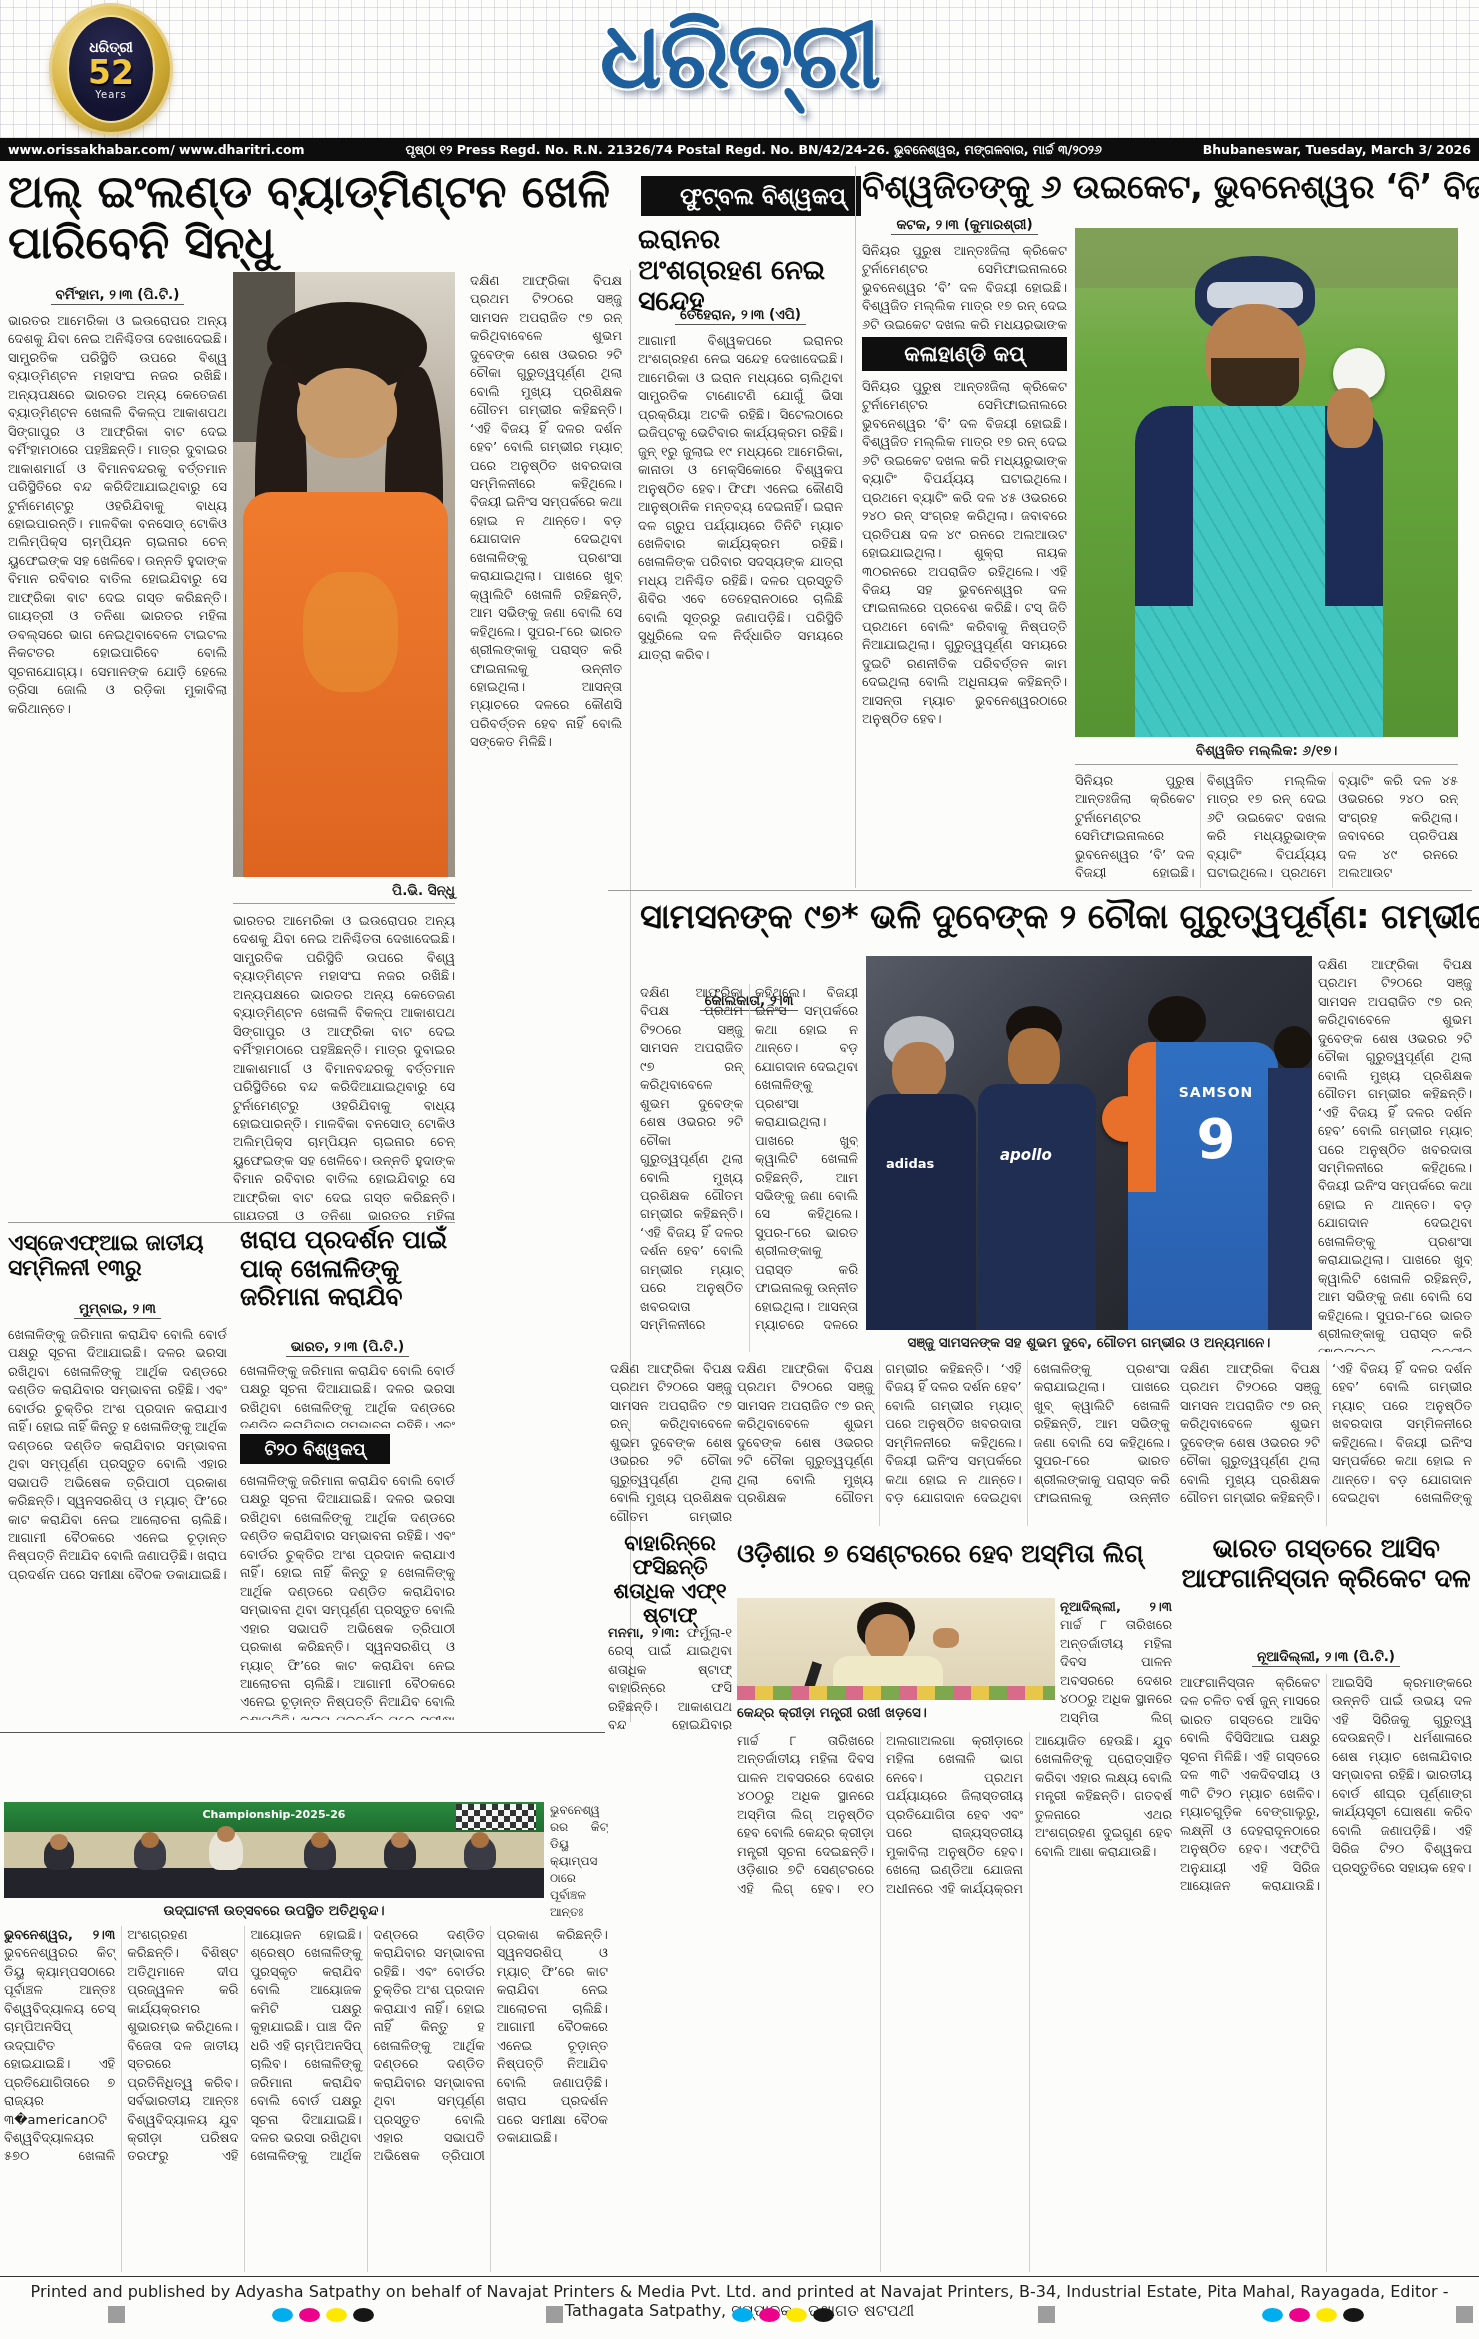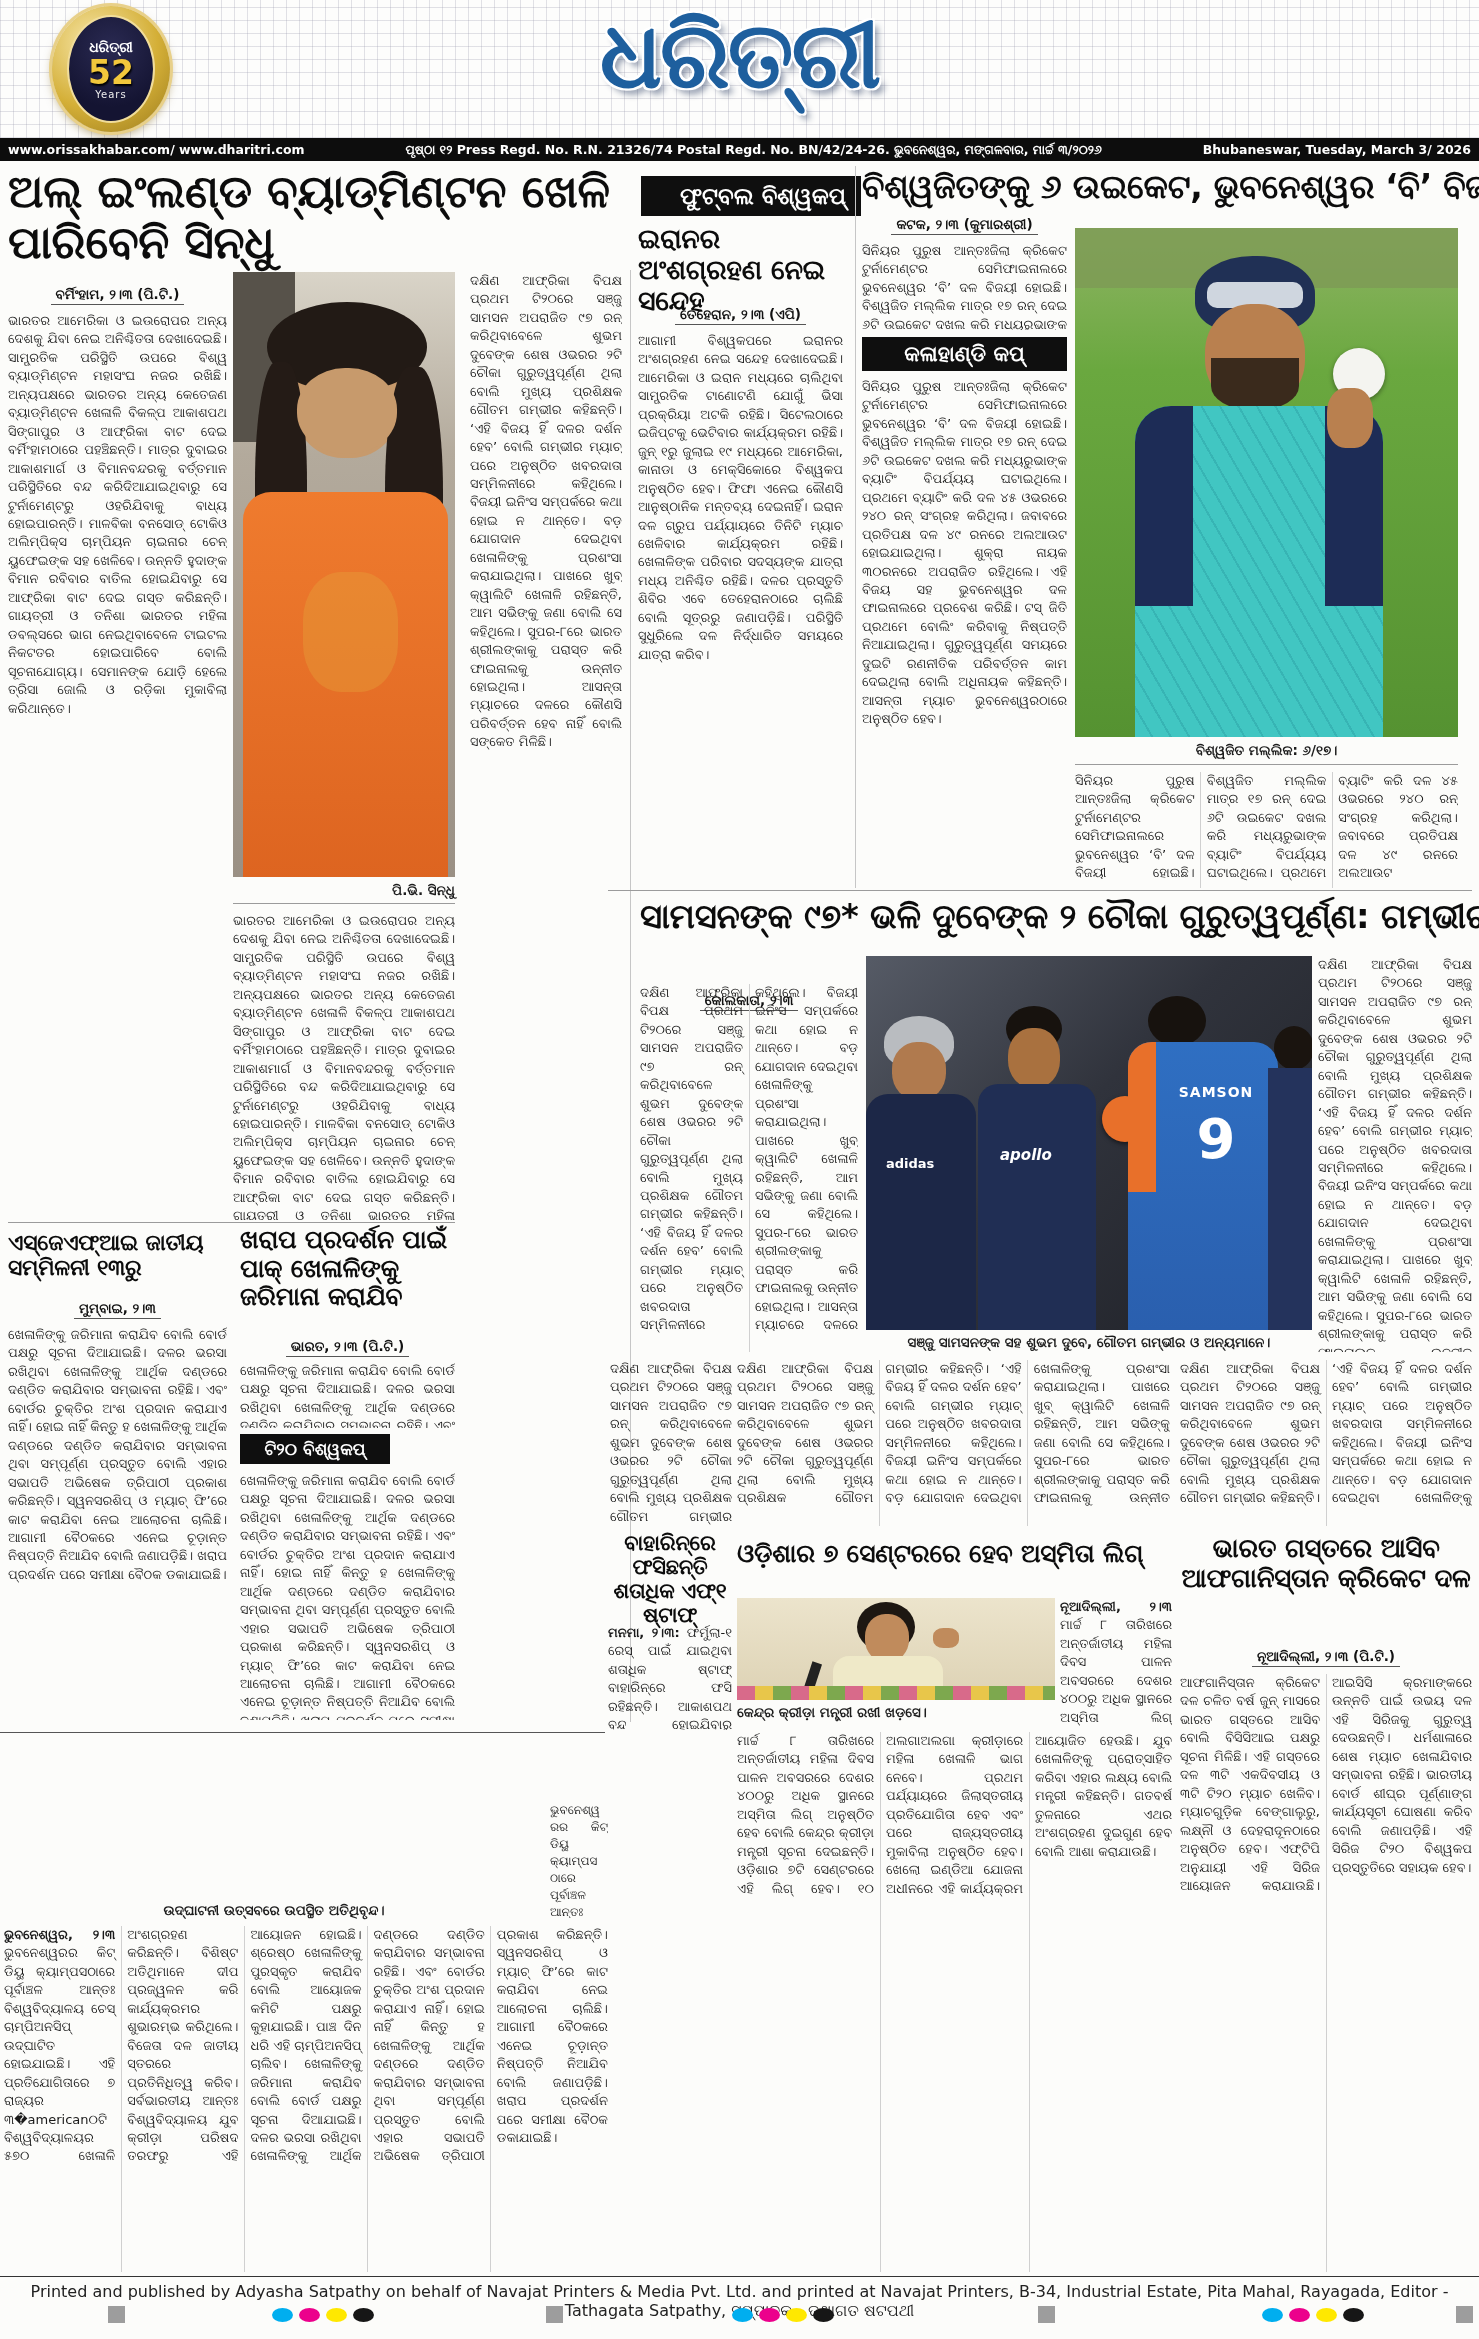--- a/index.html
+++ b/index.html
@@ -167,20 +167,38 @@
   <div class="abs dl" style="left:8px;top:1300px;width:219px;"><i>ମୁମ୍ବାଇ, ୨।୩</i></div>
   <div class="abs col" style="left:8px;top:1326px;width:219px;height:396px;">ଖେଳାଳିଙ୍କୁ ଜରିମାନା କରାଯିବ ବୋଲି ବୋର୍ଡ ପକ୍ଷରୁ ସୂଚନା ଦିଆଯାଇଛି। ଦଳର ଭରସା ରଖିଥିବା ଖେଳାଳିଙ୍କୁ ଆର୍ଥିକ ଦଣ୍ଡରେ ଦଣ୍ଡିତ କରାଯିବାର ସମ୍ଭାବନା ରହିଛି। ଏବଂ ବୋର୍ଡର ଚୁକ୍ତିର ଅଂଶ ପ୍ରଦାନ କରାଯାଏ ନାହିଁ। ହୋଇ ନାହିଁ କିନ୍ତୁ ହ ଖେଳାଳିଙ୍କୁ ଆର୍ଥିକ ଦଣ୍ଡରେ ଦଣ୍ଡିତ କରାଯିବାର ସମ୍ଭାବନା ଥିବା ସମ୍ପୂର୍ଣ୍ଣ ପ୍ରସ୍ତୁତ ବୋଲି ଏହାର ସଭାପତି ଅଭିଷେକ ତ୍ରିପାଠୀ ପ୍ରକାଶ କରିଛନ୍ତି। ସ୍ୱନସରଶିପ୍ ଓ ମ୍ୟାଚ୍ ଫି’ରେ କାଟ କରାଯିବା ନେଇ ଆଲୋଚନା ଚାଲିଛି। ଆଗାମୀ ବୈଠକରେ ଏନେଇ ଚୂଡ଼ାନ୍ତ ନିଷ୍ପତ୍ତି ନିଆଯିବ ବୋଲି ଜଣାପଡ଼ିଛି। ଖରାପ ପ୍ରଦର୍ଶନ ପରେ ସମୀକ୍ଷା ବୈଠକ ଡକାଯାଇଛି।</div>
 
   <div class="abs hl" style="left:240px;top:1226px;width:215px;font-size:25px;">ଖରାପ ପ୍ରଦର୍ଶନ ପାଇଁ ପାକ୍ ଖେଳାଳିଙ୍କୁ ଜରିମାନା କରାଯିବ</div>
   <div class="abs dl" style="left:240px;top:1338px;width:215px;"><i>ଭାରତ, ୨।୩ (ପି.ଟି.)</i></div>
   <div class="abs col" style="left:240px;top:1362px;width:215px;height:66px;">ଖେଳାଳିଙ୍କୁ ଜରିମାନା କରାଯିବ ବୋଲି ବୋର୍ଡ ପକ୍ଷରୁ ସୂଚନା ଦିଆଯାଇଛି। ଦଳର ଭରସା ରଖିଥିବା ଖେଳାଳିଙ୍କୁ ଆର୍ଥିକ ଦଣ୍ଡରେ ଦଣ୍ଡିତ କରାଯିବାର ସମ୍ଭାବନା ରହିଛି। ଏବଂ ବୋର୍ଡର ଚୁକ୍ତିର ଅଂଶ ପ୍ରଦାନ କରାଯାଏ ନାହିଁ। ହୋଇ ନାହିଁ କିନ୍ତୁ ହ ଖେଳାଳିଙ୍କୁ ଆର୍ଥିକ ଦଣ୍ଡରେ ଦଣ୍ଡିତ କରାଯିବାର ସମ୍ଭାବନା ଥିବା ସମ୍ପୂର୍ଣ୍ଣ ପ୍ରସ୍ତୁତ ବୋଲି ଏହାର ସଭାପତି ଅଭିଷେକ ତ୍ରିପାଠୀ ପ୍ରକାଶ କରିଛନ୍ତି। ସ୍ୱନସରଶିପ୍ ଓ ମ୍ୟାଚ୍ ଫି’ରେ କାଟ କରାଯିବା ନେଇ ଆଲୋଚନା ଚାଲିଛି। ଆଗାମୀ ବୈଠକରେ ଏନେଇ ଚୂଡ଼ାନ୍ତ ନିଷ୍ପତ୍ତି ନିଆଯିବ ବୋଲି ଜଣାପଡ଼ିଛି। ଖରାପ ପ୍ରଦର୍ଶନ ପରେ ସମୀକ୍ଷା ବୈଠକ ଡକାଯାଇଛି।</div>
   <div class="abs kick" style="left:240px;top:1434px;width:150px;height:30px;font-size:17px;">ଟି୨୦ ବିଶ୍ୱକପ୍</div>
   <div class="abs col" style="left:240px;top:1472px;width:215px;height:248px;">ଖେଳାଳିଙ୍କୁ ଜରିମାନା କରାଯିବ ବୋଲି ବୋର୍ଡ ପକ୍ଷରୁ ସୂଚନା ଦିଆଯାଇଛି। ଦଳର ଭରସା ରଖିଥିବା ଖେଳାଳିଙ୍କୁ ଆର୍ଥିକ ଦଣ୍ଡରେ ଦଣ୍ଡିତ କରାଯିବାର ସମ୍ଭାବନା ରହିଛି। ଏବଂ ବୋର୍ଡର ଚୁକ୍ତିର ଅଂଶ ପ୍ରଦାନ କରାଯାଏ ନାହିଁ। ହୋଇ ନାହିଁ କିନ୍ତୁ ହ ଖେଳାଳିଙ୍କୁ ଆର୍ଥିକ ଦଣ୍ଡରେ ଦଣ୍ଡିତ କରାଯିବାର ସମ୍ଭାବନା ଥିବା ସମ୍ପୂର୍ଣ୍ଣ ପ୍ରସ୍ତୁତ ବୋଲି ଏହାର ସଭାପତି ଅଭିଷେକ ତ୍ରିପାଠୀ ପ୍ରକାଶ କରିଛନ୍ତି। ସ୍ୱନସରଶିପ୍ ଓ ମ୍ୟାଚ୍ ଫି’ରେ କାଟ କରାଯିବା ନେଇ ଆଲୋଚନା ଚାଲିଛି। ଆଗାମୀ ବୈଠକରେ ଏନେଇ ଚୂଡ଼ାନ୍ତ ନିଷ୍ପତ୍ତି ନିଆଯିବ ବୋଲି ଜଣାପଡ଼ିଛି। ଖରାପ ପ୍ରଦର୍ଶନ ପରେ ସମୀକ୍ଷା ବୈଠକ ଡକାଯାଇଛି।</div>
 
   <div class="abs hrule" style="left:0;top:1732px;width:605px;background:#555;"></div>
+  <div class="photo" style="left:4px;top:1802px;width:540px;height:96px;background:#cfc6a6;">
+    <div class="abs" style="left:0;top:0;width:540px;height:30px;background:linear-gradient(180deg,#2b8a3e,#1e6e30);"></div>
+    <div class="abs" style="left:140px;top:6px;width:260px;text-align:center;color:#fff;font-size:11px;font-weight:700;">Championship-2025-26</div>
+    <div class="abs" style="left:452px;top:2px;width:80px;height:26px;background:repeating-conic-gradient(#f5f5f5 0% 25%,#333 0% 50%) 0 0/12px 12px;"></div>
+    <div class="abs" style="left:0;top:66px;width:540px;height:30px;background:#23232c;"></div>
+    <div class="abs" style="left:40px;top:36px;width:30px;height:32px;border-radius:50% 50% 30% 30%;background:#2d2d36;"></div>
+    <div class="abs" style="left:46px;top:32px;width:18px;height:16px;border-radius:50%;background:#b37e52;"></div>
+    <div class="abs" style="left:130px;top:34px;width:32px;height:34px;border-radius:50% 50% 30% 30%;background:#3b3b46;"></div>
+    <div class="abs" style="left:137px;top:30px;width:18px;height:16px;border-radius:50%;background:#a9713f;"></div>
+    <div class="abs" style="left:205px;top:28px;width:34px;height:40px;border-radius:50% 50% 30% 30%;background:#e8e4d8;"></div>
+    <div class="abs" style="left:213px;top:24px;width:18px;height:16px;border-radius:50%;background:#b37e52;"></div>
+    <div class="abs" style="left:300px;top:34px;width:32px;height:34px;border-radius:50% 50% 30% 30%;background:#34343e;"></div>
+    <div class="abs" style="left:307px;top:30px;width:18px;height:16px;border-radius:50%;background:#a9713f;"></div>
+    <div class="abs" style="left:380px;top:34px;width:32px;height:34px;border-radius:50% 50% 30% 30%;background:#2d2d36;"></div>
+    <div class="abs" style="left:387px;top:30px;width:18px;height:16px;border-radius:50%;background:#b37e52;"></div>
+    <div class="abs" style="left:460px;top:34px;width:32px;height:34px;border-radius:50% 50% 30% 30%;background:#3b3b46;"></div>
+    <div class="abs" style="left:467px;top:30px;width:18px;height:16px;border-radius:50%;background:#a9713f;"></div>
+  </div>
   <div class="abs col" style="left:550px;top:1802px;width:58px;height:116px;font-size:12px;">ଭୁବନେଶ୍ୱରର କିଟ୍ ଡିୟୁ କ୍ୟାମ୍ପସଠାରେ ପୂର୍ବାଞ୍ଚଳ ଆନ୍ତଃ ବିଶ୍ୱବିଦ୍ୟାଳୟ ଚେସ୍ ଚାମ୍ପିଅନସିପ୍ ଉଦ୍‌ଘାଟିତ ହୋଇଯାଇଛି। ଏହି ପ୍ରତିଯୋଗିତାରେ ୭ ରାଜ୍ୟର ୩�american୦ଟି ବିଶ୍ୱବିଦ୍ୟାଳୟର ୫୭୦ ଖେଳାଳି ଅଂଶଗ୍ରହଣ କରିଛନ୍ତି। ବିଶିଷ୍ଟ ଅତିଥିମାନେ ଦୀପ ପ୍ରଜ୍ୱଳନ କରି କାର୍ଯ୍ୟକ୍ରମର ଶୁଭାରମ୍ଭ କରିଥିଲେ। ବିଜେତା ଦଳ ଜାତୀୟ ସ୍ତରରେ ପ୍ରତିନିଧିତ୍ୱ କରିବ। ସର୍ବଭାରତୀୟ ଆନ୍ତଃ ବିଶ୍ୱବିଦ୍ୟାଳୟ ଯୁବ କ୍ରୀଡ଼ା ପରିଷଦ ତରଫରୁ ଏହି ଆୟୋଜନ ହୋଇଛି। ଶ୍ରେଷ୍ଠ ଖେଳାଳିଙ୍କୁ ପୁରସ୍କୃତ କରାଯିବ ବୋଲି ଆୟୋଜକ କମିଟି ପକ୍ଷରୁ କୁହାଯାଇଛି। ପାଞ୍ଚ ଦିନ ଧରି ଏହି ଚାମ୍ପିଅନସିପ୍ ଚାଲିବ।</div>
   <div class="abs cap ctr" style="left:4px;top:1902px;width:540px;">ଉଦ୍‌ଘାଟନୀ ଉତ୍ସବରେ ଉପସ୍ଥିତ ଅତିଥିବୃନ୍ଦ।</div>
   <div class="abs col cols5" style="left:4px;top:1926px;width:604px;height:346px;"><b>ଭୁବନେଶ୍ୱର, ୨।୩</b> <span>ଭୁବନେଶ୍ୱରର କିଟ୍ ଡିୟୁ କ୍ୟାମ୍ପସଠାରେ ପୂର୍ବାଞ୍ଚଳ ଆନ୍ତଃ ବିଶ୍ୱବିଦ୍ୟାଳୟ ଚେସ୍ ଚାମ୍ପିଅନସିପ୍ ଉଦ୍‌ଘାଟିତ ହୋଇଯାଇଛି। ଏହି ପ୍ରତିଯୋଗିତାରେ ୭ ରାଜ୍ୟର ୩�american୦ଟି ବିଶ୍ୱବିଦ୍ୟାଳୟର ୫୭୦ ଖେଳାଳି ଅଂଶଗ୍ରହଣ କରିଛନ୍ତି। ବିଶିଷ୍ଟ ଅତିଥିମାନେ ଦୀପ ପ୍ରଜ୍ୱଳନ କରି କାର୍ଯ୍ୟକ୍ରମର ଶୁଭାରମ୍ଭ କରିଥିଲେ। ବିଜେତା ଦଳ ଜାତୀୟ ସ୍ତରରେ ପ୍ରତିନିଧିତ୍ୱ କରିବ। ସର୍ବଭାରତୀୟ ଆନ୍ତଃ ବିଶ୍ୱବିଦ୍ୟାଳୟ ଯୁବ କ୍ରୀଡ଼ା ପରିଷଦ ତରଫରୁ ଏହି ଆୟୋଜନ ହୋଇଛି। ଶ୍ରେଷ୍ଠ ଖେଳାଳିଙ୍କୁ ପୁରସ୍କୃତ କରାଯିବ ବୋଲି ଆୟୋଜକ କମିଟି ପକ୍ଷରୁ କୁହାଯାଇଛି। ପାଞ୍ଚ ଦିନ ଧରି ଏହି ଚାମ୍ପିଅନସିପ୍ ଚାଲିବ।</span> <span>ଖେଳାଳିଙ୍କୁ ଜରିମାନା କରାଯିବ ବୋଲି ବୋର୍ଡ ପକ୍ଷରୁ ସୂଚନା ଦିଆଯାଇଛି। ଦଳର ଭରସା ରଖିଥିବା ଖେଳାଳିଙ୍କୁ ଆର୍ଥିକ ଦଣ୍ଡରେ ଦଣ୍ଡିତ କରାଯିବାର ସମ୍ଭାବନା ରହିଛି। ଏବଂ ବୋର୍ଡର ଚୁକ୍ତିର ଅଂଶ ପ୍ରଦାନ କରାଯାଏ ନାହିଁ। ହୋଇ ନାହିଁ କିନ୍ତୁ ହ ଖେଳାଳିଙ୍କୁ ଆର୍ଥିକ ଦଣ୍ଡରେ ଦଣ୍ଡିତ କରାଯିବାର ସମ୍ଭାବନା ଥିବା ସମ୍ପୂର୍ଣ୍ଣ ପ୍ରସ୍ତୁତ ବୋଲି ଏହାର ସଭାପତି ଅଭିଷେକ ତ୍ରିପାଠୀ ପ୍ରକାଶ କରିଛନ୍ତି। ସ୍ୱନସରଶିପ୍ ଓ ମ୍ୟାଚ୍ ଫି’ରେ କାଟ କରାଯିବା ନେଇ ଆଲୋଚନା ଚାଲିଛି। ଆଗାମୀ ବୈଠକରେ ଏନେଇ ଚୂଡ଼ାନ୍ତ ନିଷ୍ପତ୍ତି ନିଆଯିବ ବୋଲି ଜଣାପଡ଼ିଛି। ଖରାପ ପ୍ରଦର୍ଶନ ପରେ ସମୀକ୍ଷା ବୈଠକ ଡକାଯାଇଛି।</span></div>
 
   <div class="abs hrule" style="left:0;top:2276px;width:1479px;background:#333;"></div>
   <div class="abs footer-imprint" style="left:0;top:2282px;">Printed and published by Adyasha Satpathy on behalf of Navajat Printers &amp; Media Pvt. Ltd. and printed at Navajat Printers, B-34, Industrial Estate, Pita Mahal, Rayagada, Editor - Tathagata Satpathy, ସମ୍ପାଦକ - ତଥାଗତ ଷଟପଥୀ</div>
 
   <div class="abs" style="left:108px;top:2306px;">
       <div class="regsq"></div>
     </div>

